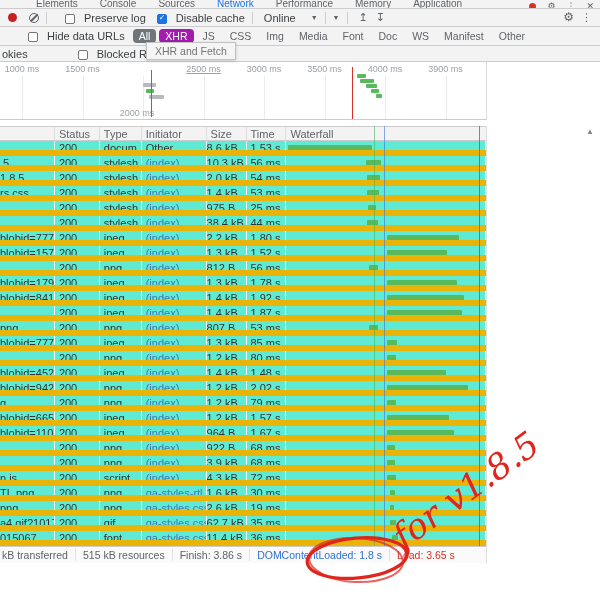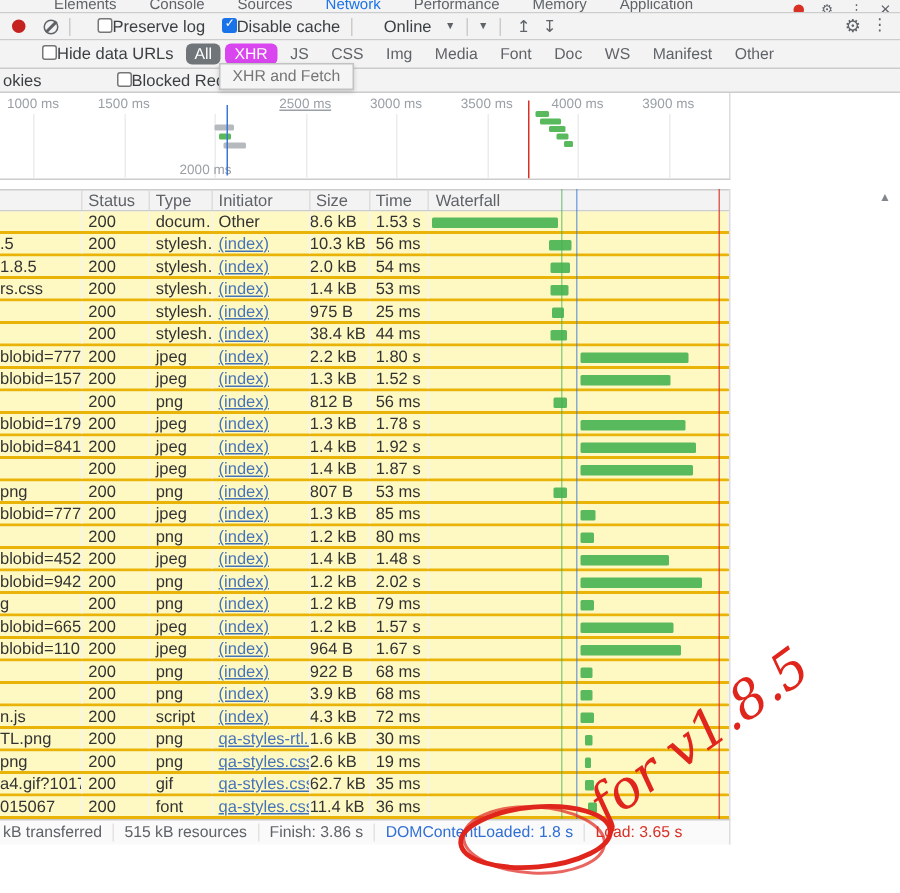--- a/index.html
+++ b/index.html
@@ -19,40 +19,40 @@
 
   
   .toolbar{position:absolute;top:9px;left:0;width:600px;height:18px;background:#f3f3f3;
            border-bottom:1px solid #ccc;display:flex;align-items:center;font-size:11px;color:#3c4043}
   .rec{width:9px;height:9px;border-radius:50%;background:#c5221f;margin-left:8px;flex:none}
   .clear{width:10px;height:10px;border:1.5px solid #5f6368;border-radius:50%;margin-left:12px;
          position:relative;flex:none}
   .clear::after{content:"";position:absolute;left:-1px;top:3px;width:10px;height:1.5px;
          background:#5f6368;transform:rotate(-45deg)}
   .vsep{width:1px;height:12px;background:#ccc;margin:0 7px;flex:none}
-  .cbl{display:flex;align-items:flex-start;gap:0;white-space:nowrap}
+  .cbl{display:flex;align-items:flex-end;gap:9px;white-space:nowrap}
   .toolbar .cbl{margin-left:11px}
   .cb{width:10px;height:10px;border:1px solid #767676;border-radius:2px;background:#fff;
       position:relative;flex:none}
   .cb.on{background:#1a73e8;border-color:#1a73e8}
   .cb.on::after{content:"✓";color:#fff;font-size:8px;position:absolute;left:1px;top:-1.5px}
-  .selectbox{display:flex;align-items:center;gap:9px;margin-left:14px;white-space:nowrap}
+  .selectbox{display:flex;align-items:center;gap:15px;margin-left:4px;white-space:nowrap}
   .caret{font-size:7px;color:#5f6368}
   .arr{color:#5f6368;font-size:11px;margin:0 4px}
   .gear{position:absolute;right:26px;top:2px;color:#5f6368;font-size:12px;line-height:12px}
   .kebab{position:absolute;right:8px;top:2px;color:#5f6368;font-size:11px;line-height:12px}
 
   
   .filterbar{position:absolute;top:27px;left:0;width:600px;height:19px;background:#f3f3f3;
              border-bottom:1px solid #ccc;display:flex;align-items:center;font-size:11px;color:#3c4043}
   .filterbar .cbl{margin-left:28px}
   .pills{display:flex;gap:3px;margin-left:8px;align-items:center}
   .pill{padding:1px 6px;border-radius:4px;color:#5f6368;font-size:10.5px;white-space:nowrap}
   .pill.sel{background:#70757a;color:#fff}
-  .pill.hov{background:#d946ef;color:#fff}
+  .pill.hov{background:#a21caf;color:#fff}
   .filterbar2{position:absolute;top:46px;left:0;width:600px;height:16px;background:#f3f3f3;
               border-bottom:1px solid #ccc;display:flex;align-items:center;font-size:11px;color:#3c4043}
   .okies{margin-left:2px}
   .filterbar2 .cbl{margin-left:50px}
   .tooltip{position:absolute;left:146px;top:42px;background:#f5f5f5;border:1px solid #c2c2c2;
            box-shadow:0 1px 3px rgba(0,0,0,.18);padding:2px 8px;font-size:10.5px;color:#757575;z-index:6;
            white-space:nowrap}
 
   
   .overview{position:absolute;top:62px;left:0;width:487px;height:58px;background:#fff;
@@ -65,21 +65,21 @@
 
   
   .tablewrap{position:absolute;top:126px;left:0;width:487px;height:420px;background:#fff;
              border-right:1px solid #ddd}
   .thead{display:flex;height:15px;background:#f3f3f3;border-top:1px solid #ccc;
          border-bottom:1px solid #ccc;font-size:11px;color:#5f6368}
   .th{border-right:1px solid #ddd;padding:0 0 0 4px;overflow:hidden;white-space:nowrap;line-height:14px}
   .w-name{width:55px}.w-status{width:45px}.w-type{width:42px}.w-init{width:65px}
   .w-size{width:40px}.w-time{width:40px}.w-wf{width:200px;border-right:none}
   .tbody{position:relative}
-  .row{display:flex;height:15px;font-size:11px;color:#333;border-bottom:2px solid #eab308;background:#fef9c3}
+  .row{display:flex;height:15px;font-size:11px;color:#333;border-bottom:6px solid #eab308;background:#5eead4}
   .row>span,.row>div{overflow:hidden;white-space:nowrap;line-height:14px;border-right:1px solid #f4f4f4}
   .c-name{width:55px}
   .c-status{width:45px;padding-left:4px}
   .c-type{width:42px;padding-left:4px}
   .c-init{width:65px;padding-left:4px}
   .c-init.link{color:#4674ba;text-decoration:underline}
   .c-size{width:40px;padding-right:5px}
   .c-time{width:40px;text-align:right;padding-right:5px}
   .c-wf{width:200px;position:relative;border-right:none}
   .bar{position:absolute;top:4px;height:7px;border-radius:1px}

